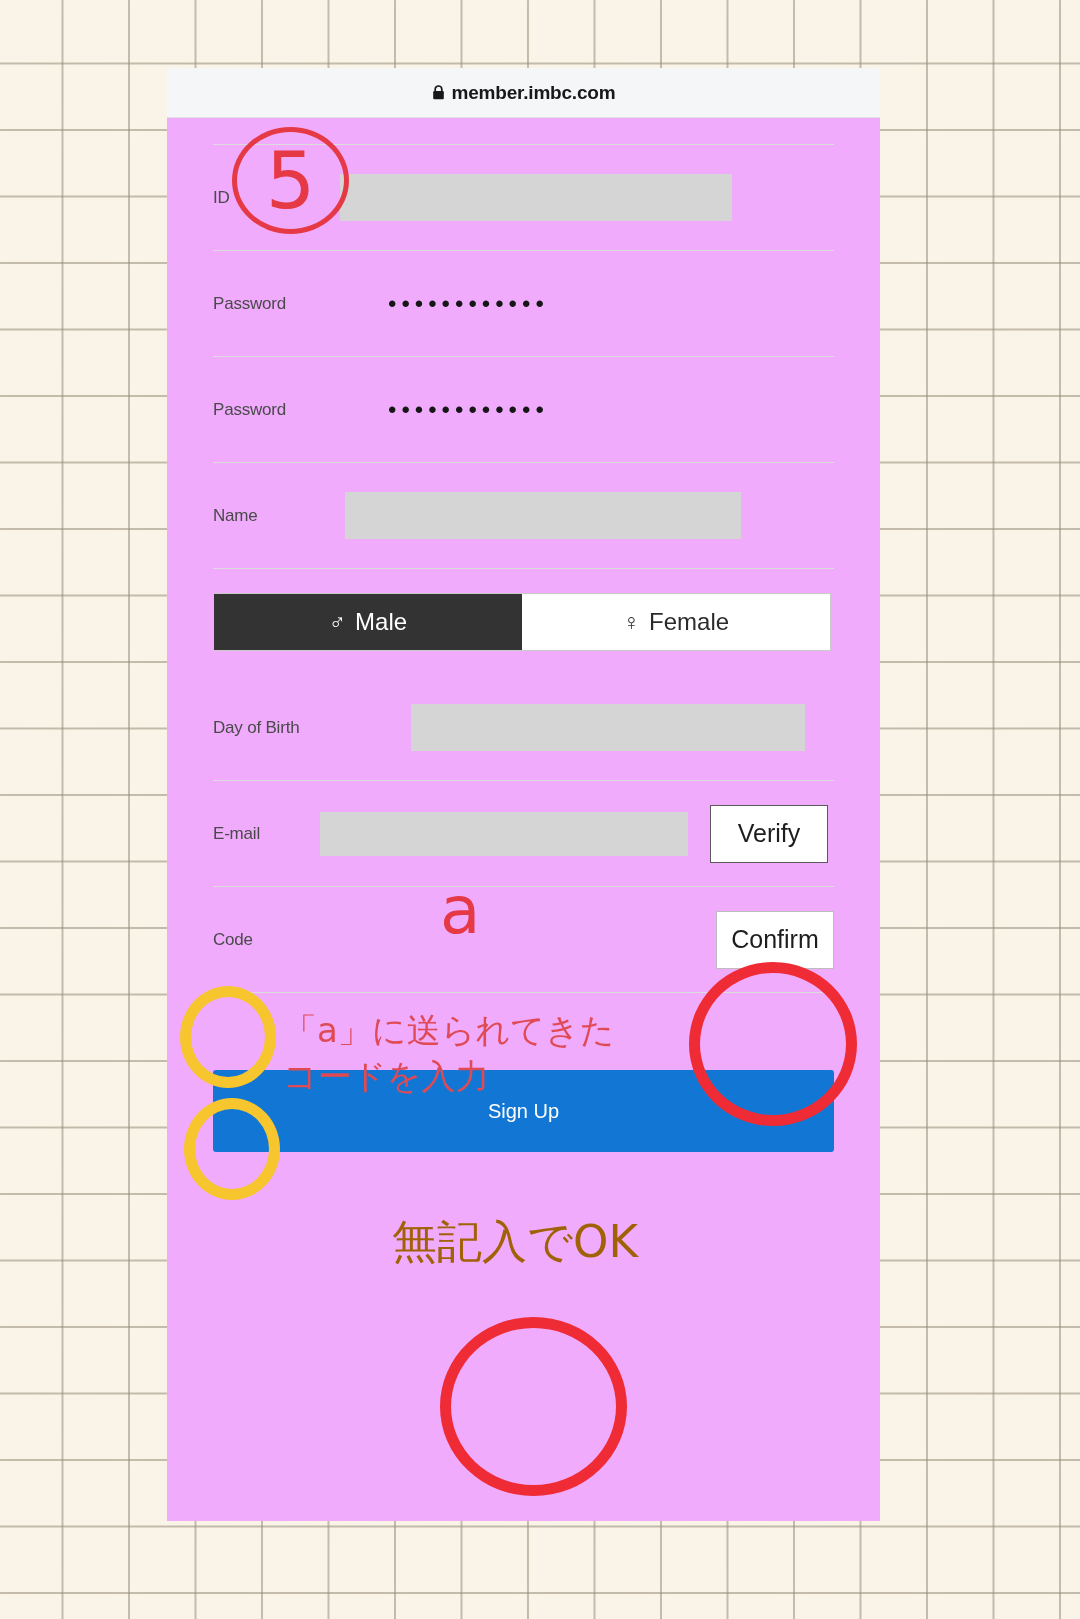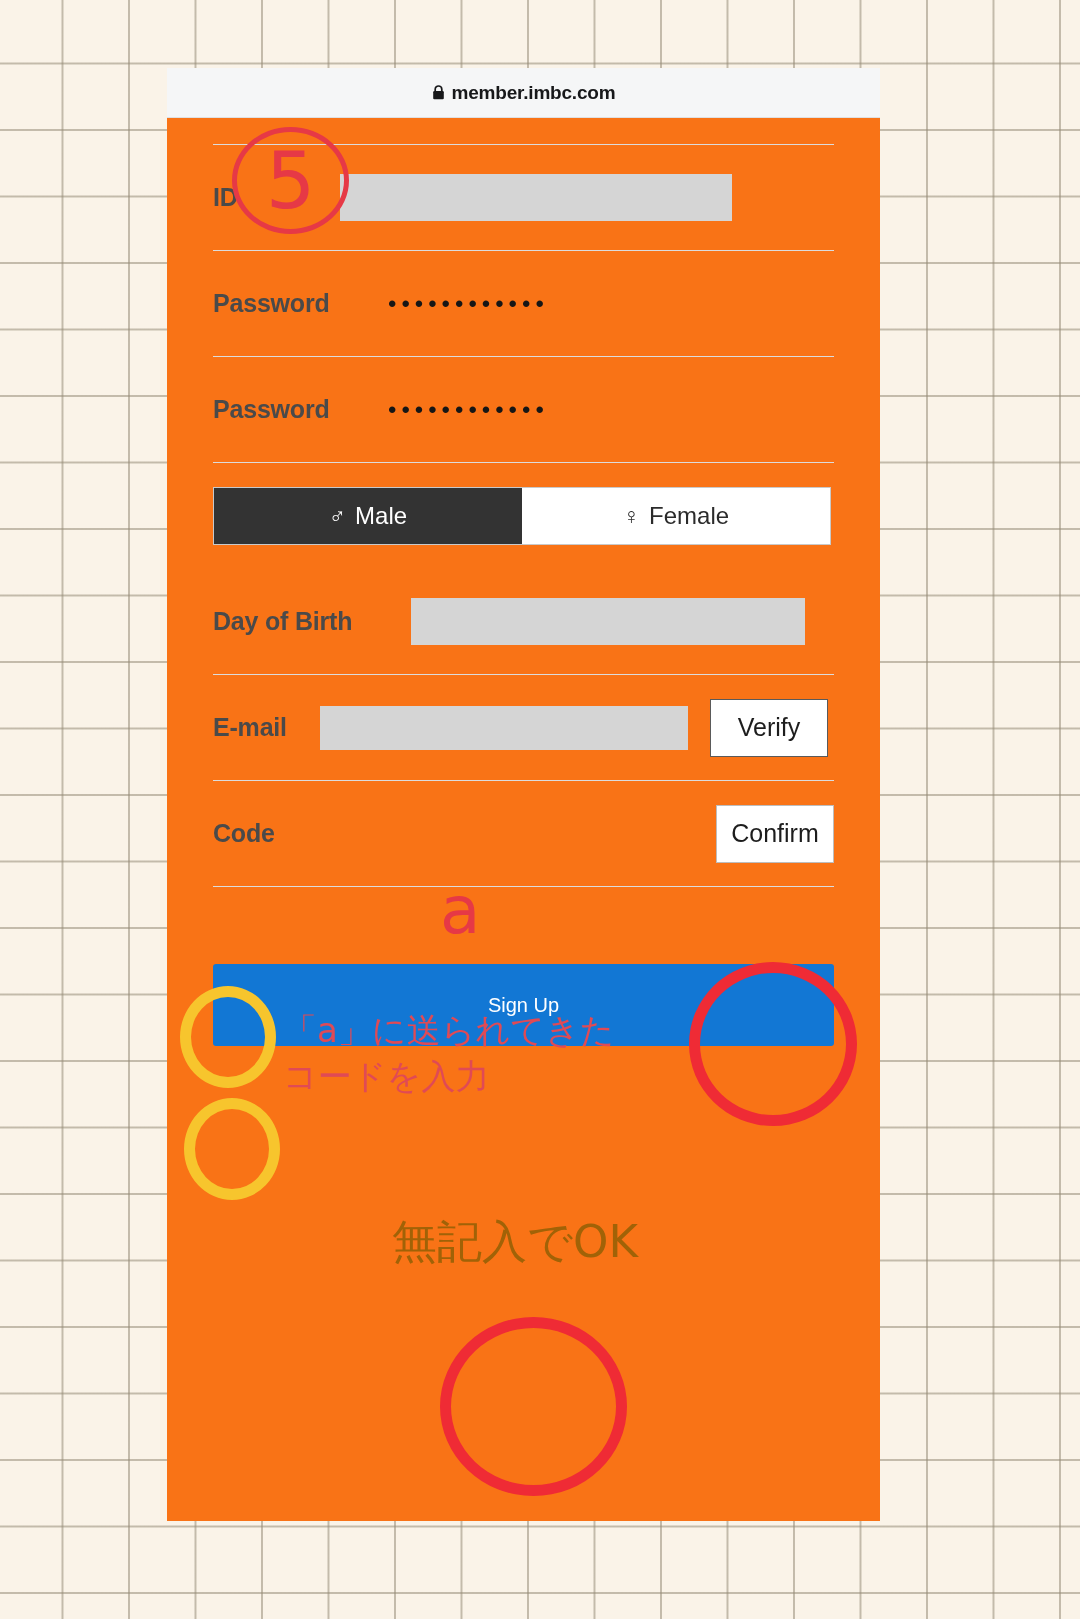--- a/index.html
+++ b/index.html
@@ -27,21 +27,21 @@
     background-position: -5px -4px;
   }
 
   
   #browser-card {
     position: absolute;
     left: 167px;
     top: 68px;
     width: 713px;
     height: 1453px;
-    background: #f97316;
+    background: #f0abfc;
     overflow: hidden;
   }
 
   
   #url-bar {
     height: 49px;
     background: #f5f6f7;
     border-bottom: 1px solid #dfe0e2;
     display: flex;
     align-items: center;
@@ -80,23 +80,23 @@
   .field-row {
     position: relative;
     display: flex;
     align-items: center;
     height: 106px;
     border-bottom: 1px solid #dcdcdc;
     box-sizing: border-box;
   }
 
   .field-label {
-    font-size: 25px;
+    font-size: 17px;
     color: #4a4a4a;
-    font-weight: 700;
+    font-weight: 400;
     white-space: nowrap;
     letter-spacing: -0.2px;
   }
 
   .lbl-id      { width: 127px; }
   .lbl-pw      { width: 175px; }
   .lbl-name    { width: 132px; }
   .lbl-dob     { width: 198px; }
   .lbl-email   { width: 107px; }
   .lbl-code    { width: 175px; }
@@ -303,20 +303,24 @@
     <div class="field-row">
       <span class="field-label lbl-pw">Password</span>
       <span class="pw-dots">••••••••••••</span>
     </div>
 
     <div class="field-row">
       <span class="field-label lbl-pw">Password</span>
       <span class="pw-dots">••••••••••••</span>
     </div>
 
+    <div class="field-row">
+      <span class="field-label lbl-name">Name</span>
+      <span class="redact redact-name"></span>
+    </div>
 
     <div id="gender-row">
       <span id="gender-hidden-label"></span>
       <div id="gender-toggle">
         <div class="gender-seg active">
           <span class="gender-symbol">♂</span>
           <span>Male</span>
         </div>
         <div class="gender-seg inactive">
           <span class="gender-symbol">♀</span>

